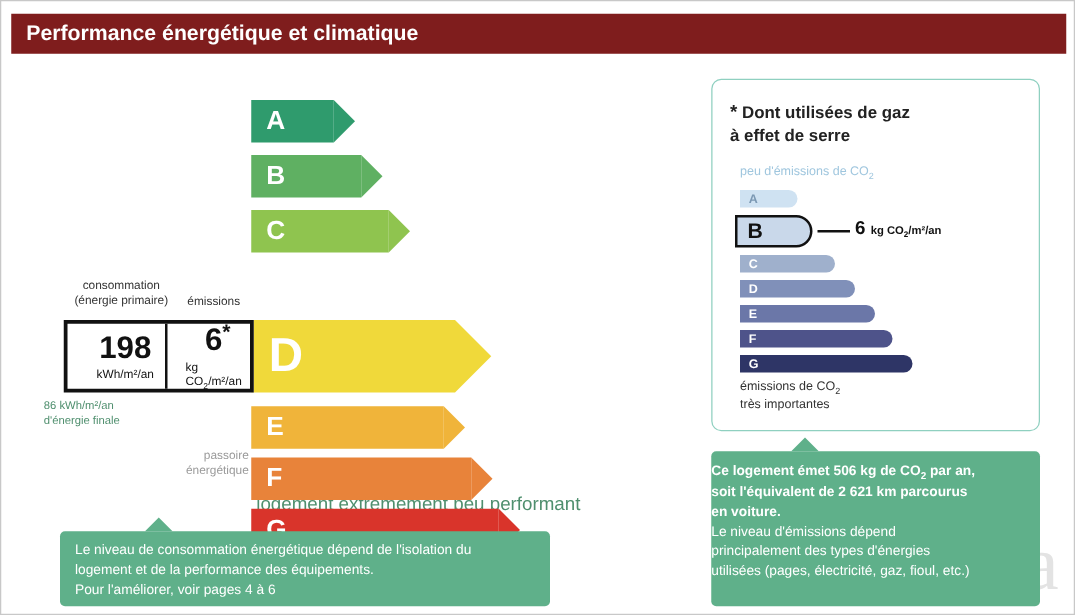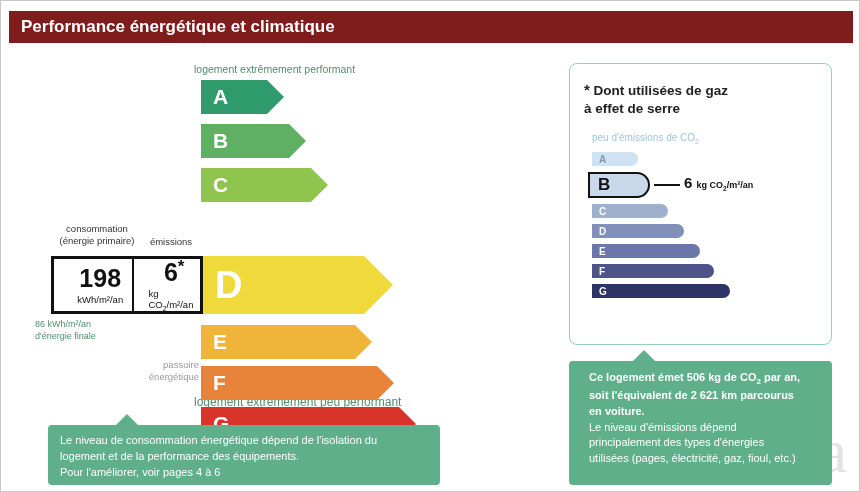--- a/index.html
+++ b/index.html
@@ -24,22 +24,22 @@
   }
   
   .left{
     position:absolute;left:10px;top:52px;width:545px;height:360px;
   }
   .top-note{
     position:absolute;left:183px;top:10px;
     font-size:10.5px;color:#4f8f6e;
   }
   .bottom-note{
-    position:absolute;left:183px;top:342px;
-    font-size:12px;color:#4f8f6e;
+    position:absolute;left:194px;top:342px;
+    font-size:15px;color:#4f8f6e;
   }
   
   .bar{
     position:absolute;height:34px;
     color:#fff;font-weight:bold;
     display:flex;align-items:center;
     box-sizing:border-box;
   }
   .bar .letter{position:absolute;left:12px;top:50%;transform:translateY(-50%);font-size:21px;}
   .bar .arrow{
@@ -129,21 +129,21 @@
     position:absolute;left:84px;top:120px;width:26px;height:2px;background:#111;
   }
   .gb-val{
     position:absolute;left:114px;top:110px;font-size:15px;font-weight:bold;color:#111;
   }
   .gb-val .u{font-size:9px;font-weight:bold;}
   
   .callout-right{
     position:absolute;left:568px;top:360px;width:263px;height:124px;
     background:#5fb08a;color:#fff;border-radius:4px;
-    padding:9px 20px;box-sizing:border-box;
+    padding:9px 0;box-sizing:border-box;
     font-size:11px;line-height:1.45;
   }
   .callout-right .tri{
     position:absolute;left:64px;top:-11px;width:0;height:0;
     border-left:11px solid transparent;border-right:11px solid transparent;
     border-bottom:11px solid #5fb08a;
   }
   
   .wm{
     position:absolute;right:14px;bottom:4px;
@@ -156,21 +156,20 @@
 <body>
 
 <div class="page">
 
   <div class="wm">la</div>
 
   <div class="header">Performance énergétique et climatique</div>
 
   <div class="left">
 
-    <div class="top-note">logement extrêmement performant</div>
     <div class="bottom-note">logement extrêmement peu performant</div>
 
     <div class="bar" style="left:190px;top:27px;width:66px;background:#2f9b6d;">
       <span class="letter">A</span>
       <span class="arrow" style="border-left:17px solid #2f9b6d;"></span>
     </div>
 
     <div class="bar" style="left:190px;top:71px;width:88px;background:#5fb062;">
       <span class="letter">B</span>
       <span class="arrow" style="border-left:17px solid #5fb062;"></span>
@@ -277,20 +276,24 @@
     </div>
 
     <div class="gbar" style="top:200px;width:122px;background:#4e538a;">
       <span>F</span>
     </div>
 
     <div class="gbar" style="top:220px;width:138px;background:#2e3566;">
       <span>G</span>
     </div>
 
+    <div class="ges-bottom-note">
+      <span>émissions de CO</span><sub>2</sub><br>
+      <span>très importantes</span>
+    </div>
   </div>
 
   <div class="callout-right">
     <span class="tri"></span>
     <div style="font-weight:bold;">
       <span>Ce logement émet 506 kg de CO</span><sub>2</sub><span> par an,</span><br>
       <span>soit l'équivalent de 2 621 km parcourus</span><br>
       <span>en voiture.</span>
     </div>
     <div>Le niveau d'émissions dépend</div>

